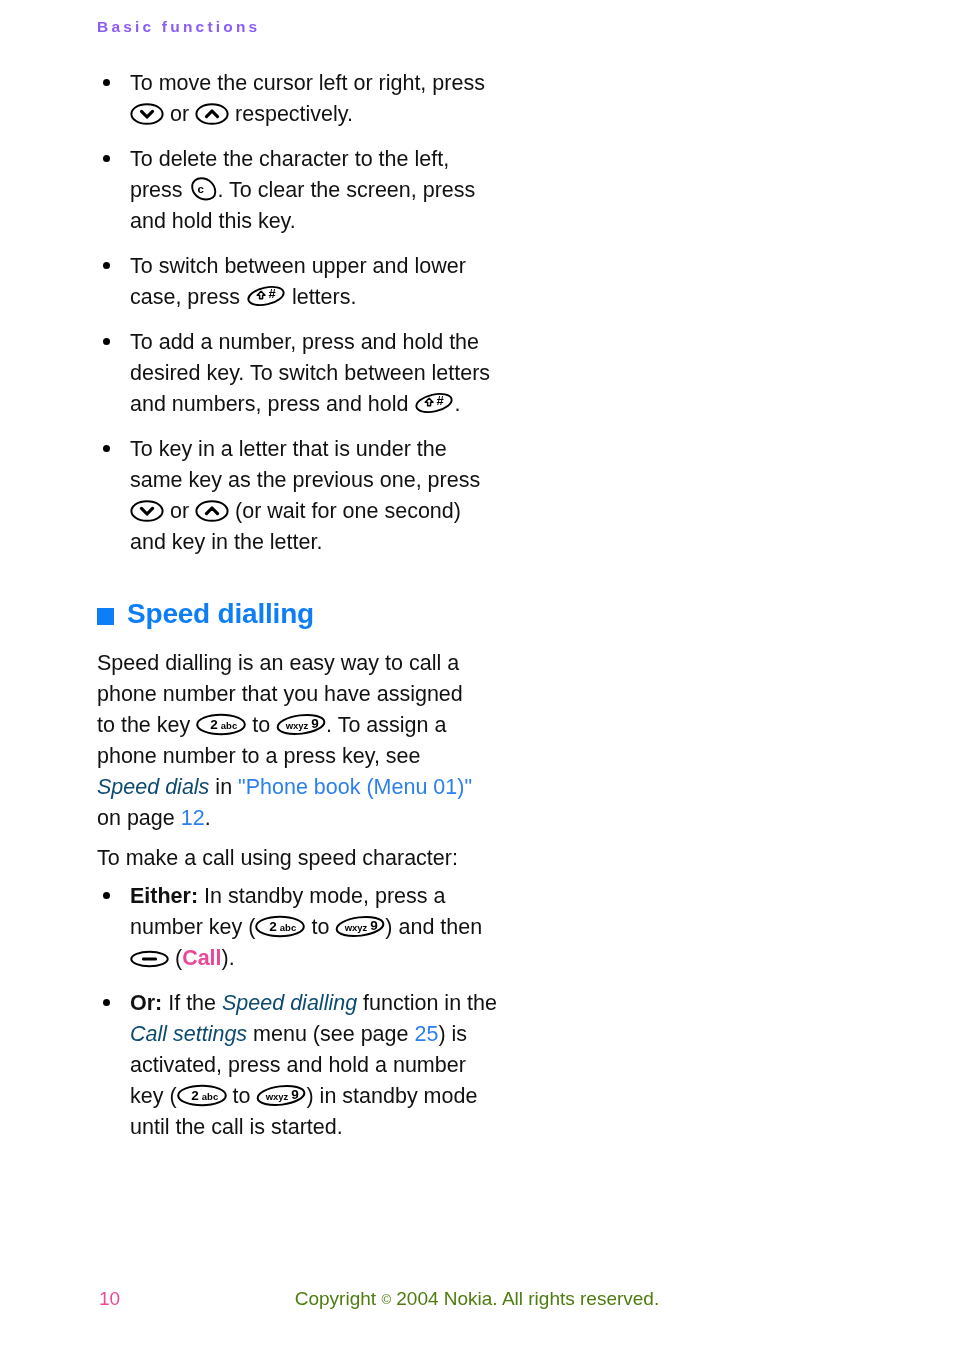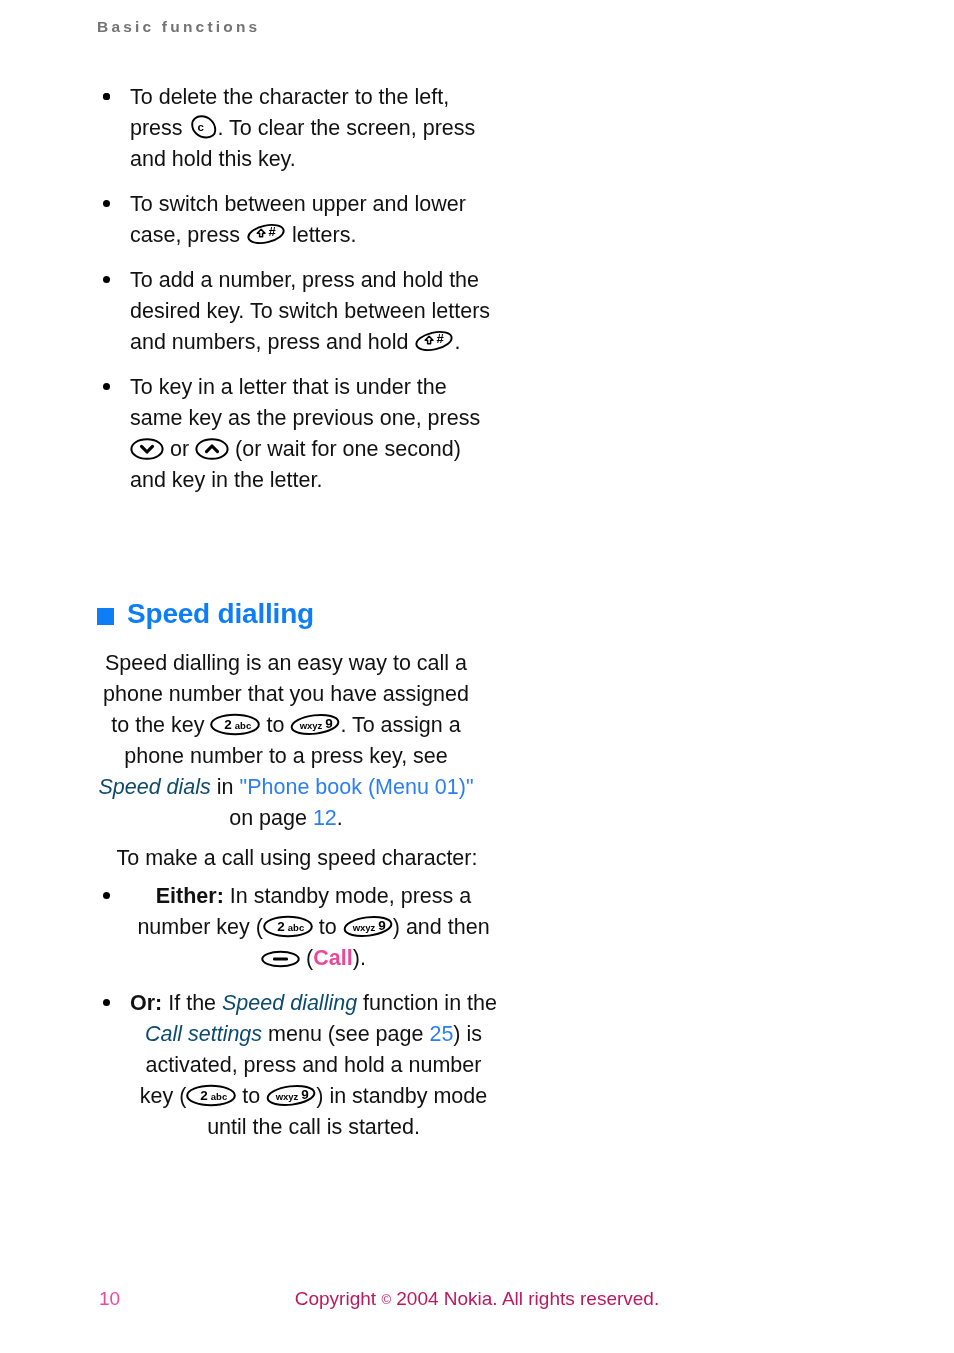--- a/index.html
+++ b/index.html
@@ -22,21 +22,21 @@
   }
 
   
   .running-head {
     position: absolute;
     left: 97px;
     top: 18px;
     font-size: 15.5px;
     font-weight: bold;
     letter-spacing: 3.2px;
-    color: #737373;
+    color: #8b5cf6;
   }
 
   
   .column {
     position: absolute;
     left: 97px;
     top: 68px;
     width: 400px;
   }
 
@@ -89,21 +89,21 @@
   }
 
   
   .para {
     font-size: 21.5px;
     line-height: 31px;
     color: #111111;
     margin: 0;
   }
 
-  .blk { position: absolute; left: 97px; width: 400px; text-align: center; }
+  .blk { position: absolute; left: 97px; width: 400px; }
 
   #para-intro   { top: 648px; width: 378px; }
   #para-make    { top: 843px; width: 400px; }
   #list-steps   { top: 881px; width: 400px; }
   .green-i { color: #0c4a6e; font-style: italic; }
   .green-b { color: #ec4899; font-weight: bold; }
   .link { color: #2b7ff0; }
   .bold { font-weight: bold; }
 
   
@@ -135,40 +135,53 @@
     font-size: 19px;
     color: #ec4899;
   }
   .footer-copy {
     position: absolute;
     left: 0;
     right: 0;
     top: 0;
     text-align: center;
     font-size: 19px;
-    color: #be185d;
+    color: #4d7c0f;
     padding-right: 0px;
   }
   .footer-copy .cmark {
     font-size: 13px;
     vertical-align: 1px;
   }
 </style>
 </head>
 <body>
 
 <div class="page">
 
   <div class="running-head">Basic functions</div>
 
   <div class="column">
     <ul class="bullet-list">
 
       <li class="bullet-item">
         <span class="dot"></span>
+        <span>
+          <span>To move the cursor left or right, press </span><span class="key key-arrow">
+            <svg viewBox="0 0 34 22">
+              <path d="M17 1.2 C26.5 1.2 32.6 6 32.6 11 C32.6 16 26.5 20.8 17 20.8 C7.5 20.8 1.4 16 1.4 11 C1.4 6 7.5 1.2 17 1.2 Z" fill="none" stroke="#000" stroke-width="2"></path>
+              <path d="M11.5 8.4 L17 14 L22.5 8.4" fill="none" stroke="#000" stroke-width="3.2" stroke-linecap="round" stroke-linejoin="round"></path>
+            </svg>
+          </span><span> or </span><span class="key key-arrow">
+            <svg viewBox="0 0 34 22">
+              <path d="M17 1.2 C26.5 1.2 32.6 6 32.6 11 C32.6 16 26.5 20.8 17 20.8 C7.5 20.8 1.4 16 1.4 11 C1.4 6 7.5 1.2 17 1.2 Z" fill="none" stroke="#000" stroke-width="2"></path>
+              <path d="M11.5 13.6 L17 8 L22.5 13.6" fill="none" stroke="#000" stroke-width="3.2" stroke-linecap="round" stroke-linejoin="round"></path>
+            </svg>
+          </span><span> respectively.</span>
+        </span>
       </li>
 
       <li class="bullet-item">
         <span class="dot"></span>
         <span>
           <span>To delete the character to the left, press </span><span class="key key-clear">
             <svg viewBox="0 0 29 24">
               <path d="M3.2 9.5 C3.2 4.3 7.3 1.3 12.3 1.3 C20 1.3 26.3 7.5 26.3 15 C26.3 19.8 22.4 22.5 17.6 22.5 C9.6 22.5 3.2 16.8 3.2 9.5 Z" fill="none" stroke="#000" stroke-width="1.9"></path>
               <text x="11.8" y="16.2" font-family="'Liberation Sans', sans-serif" font-size="11.5" font-weight="bold" text-anchor="middle" fill="#000">c</text>
             </svg>

